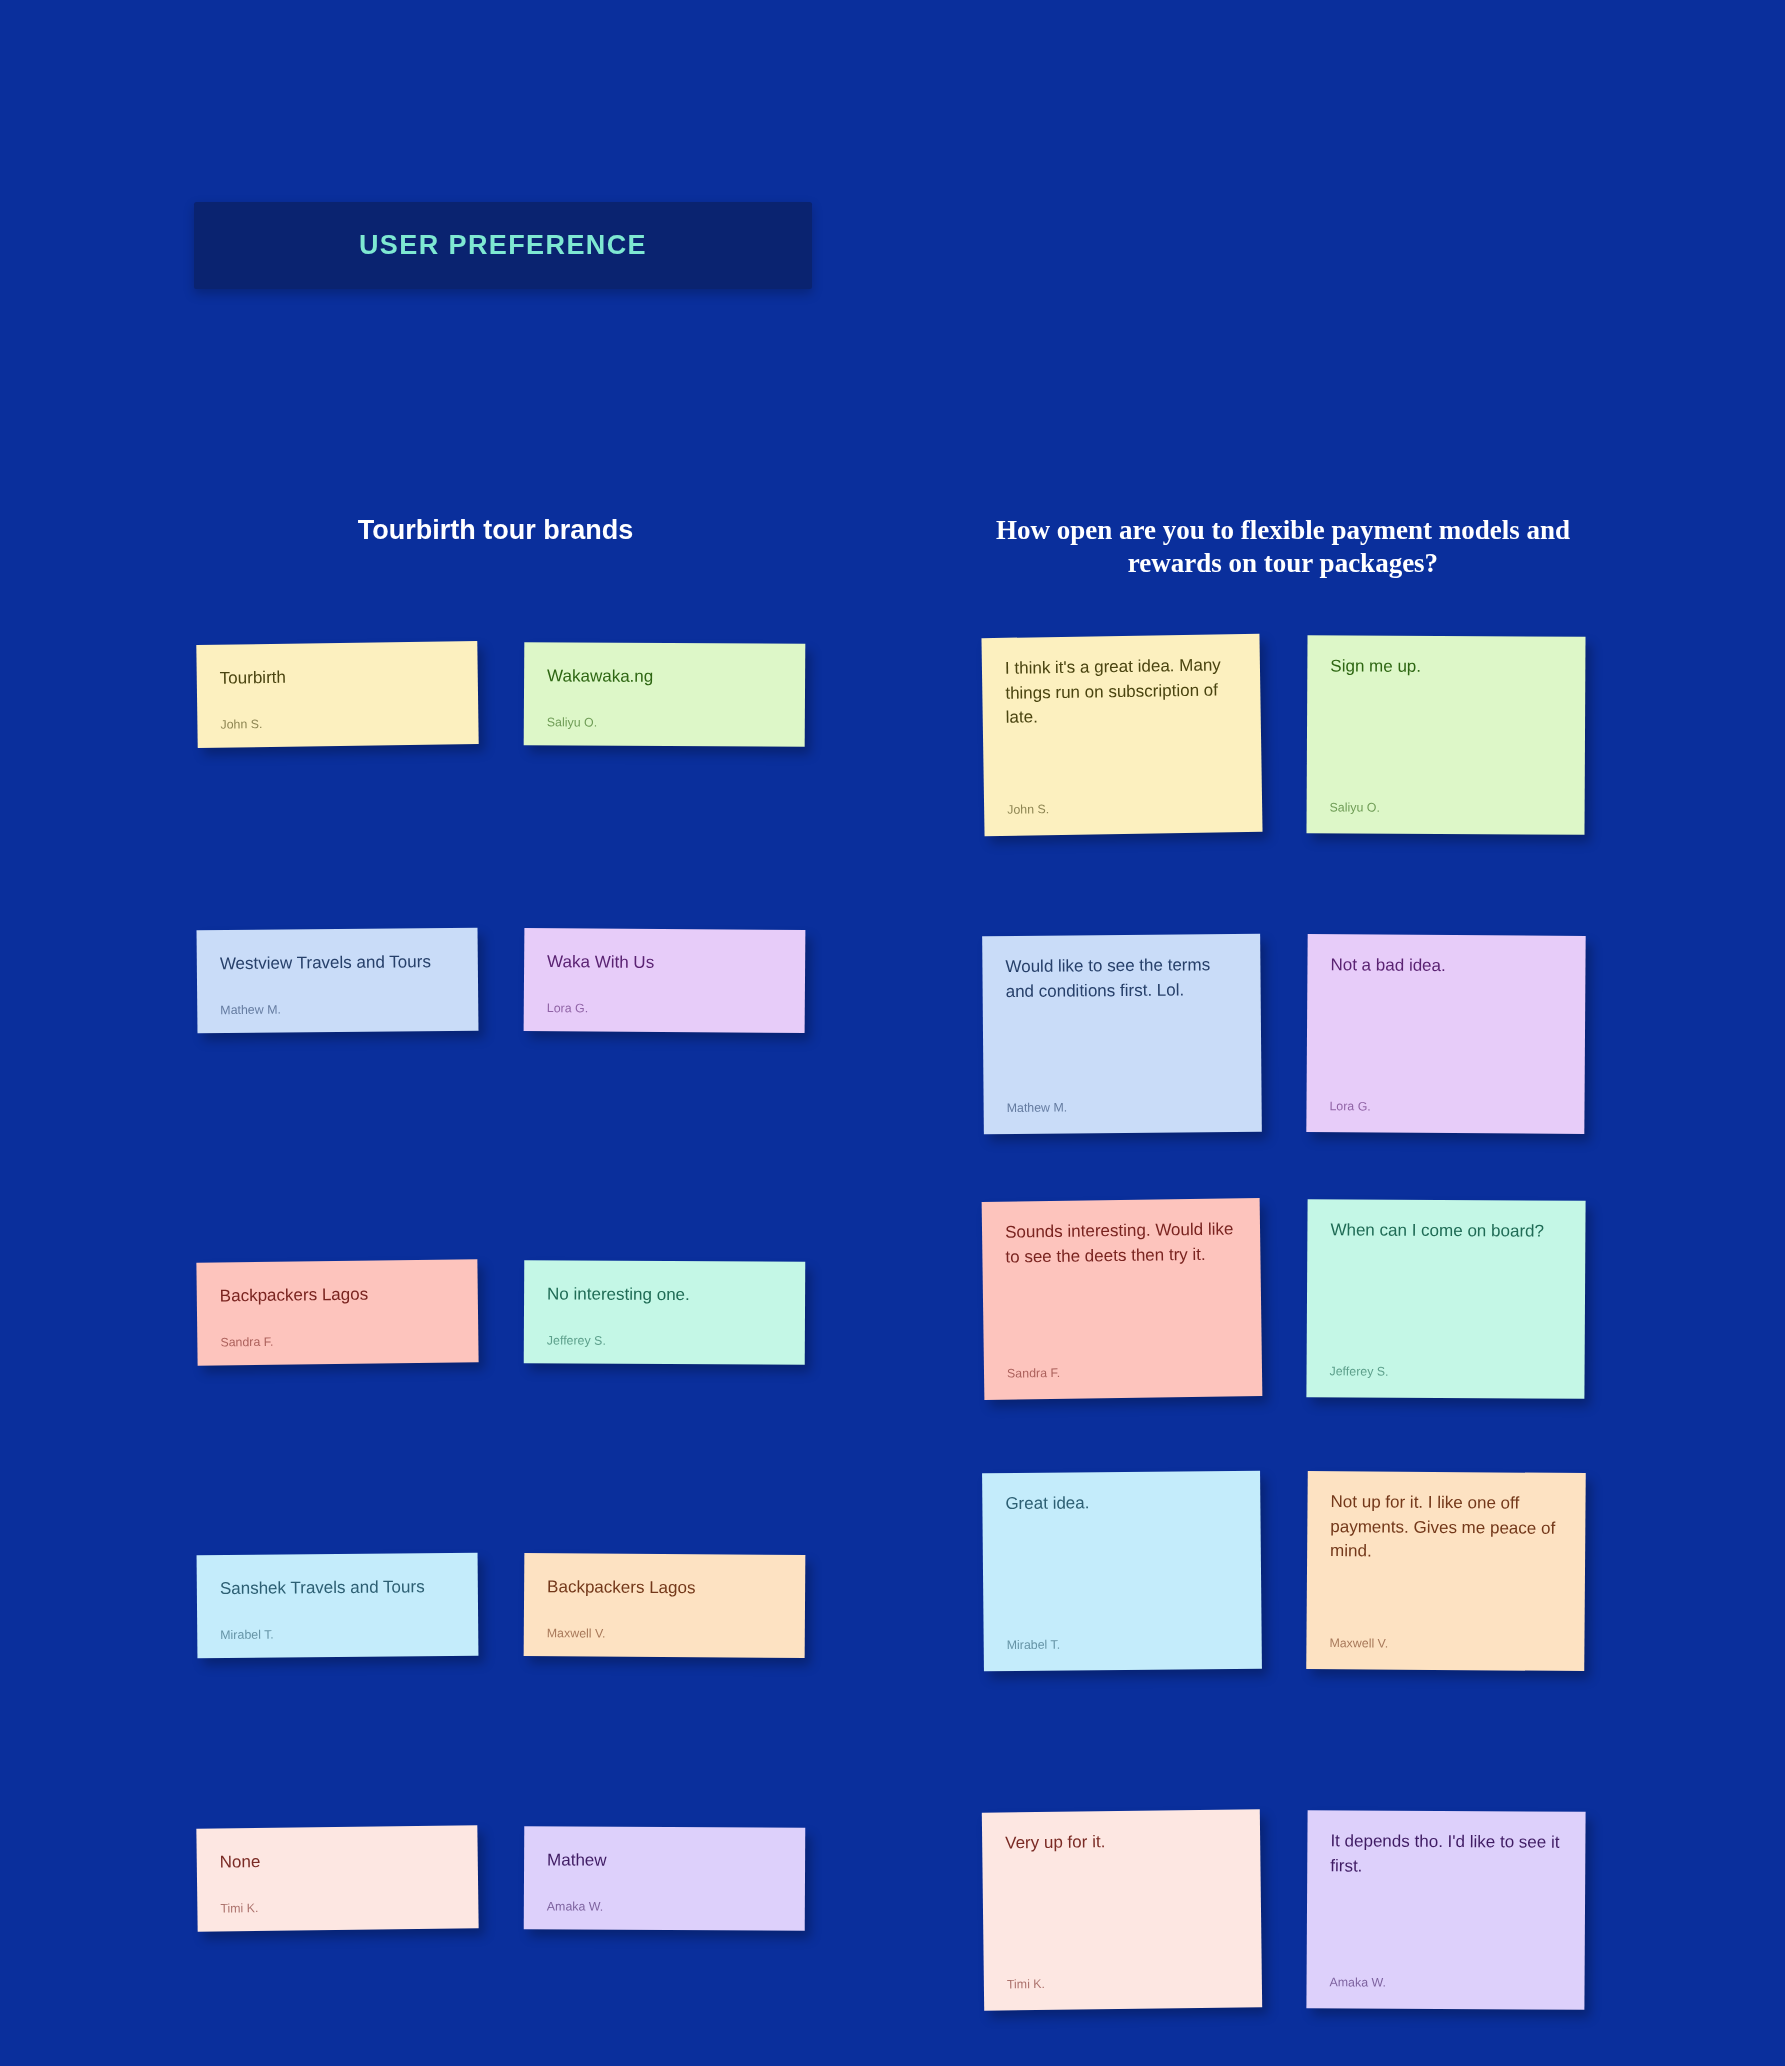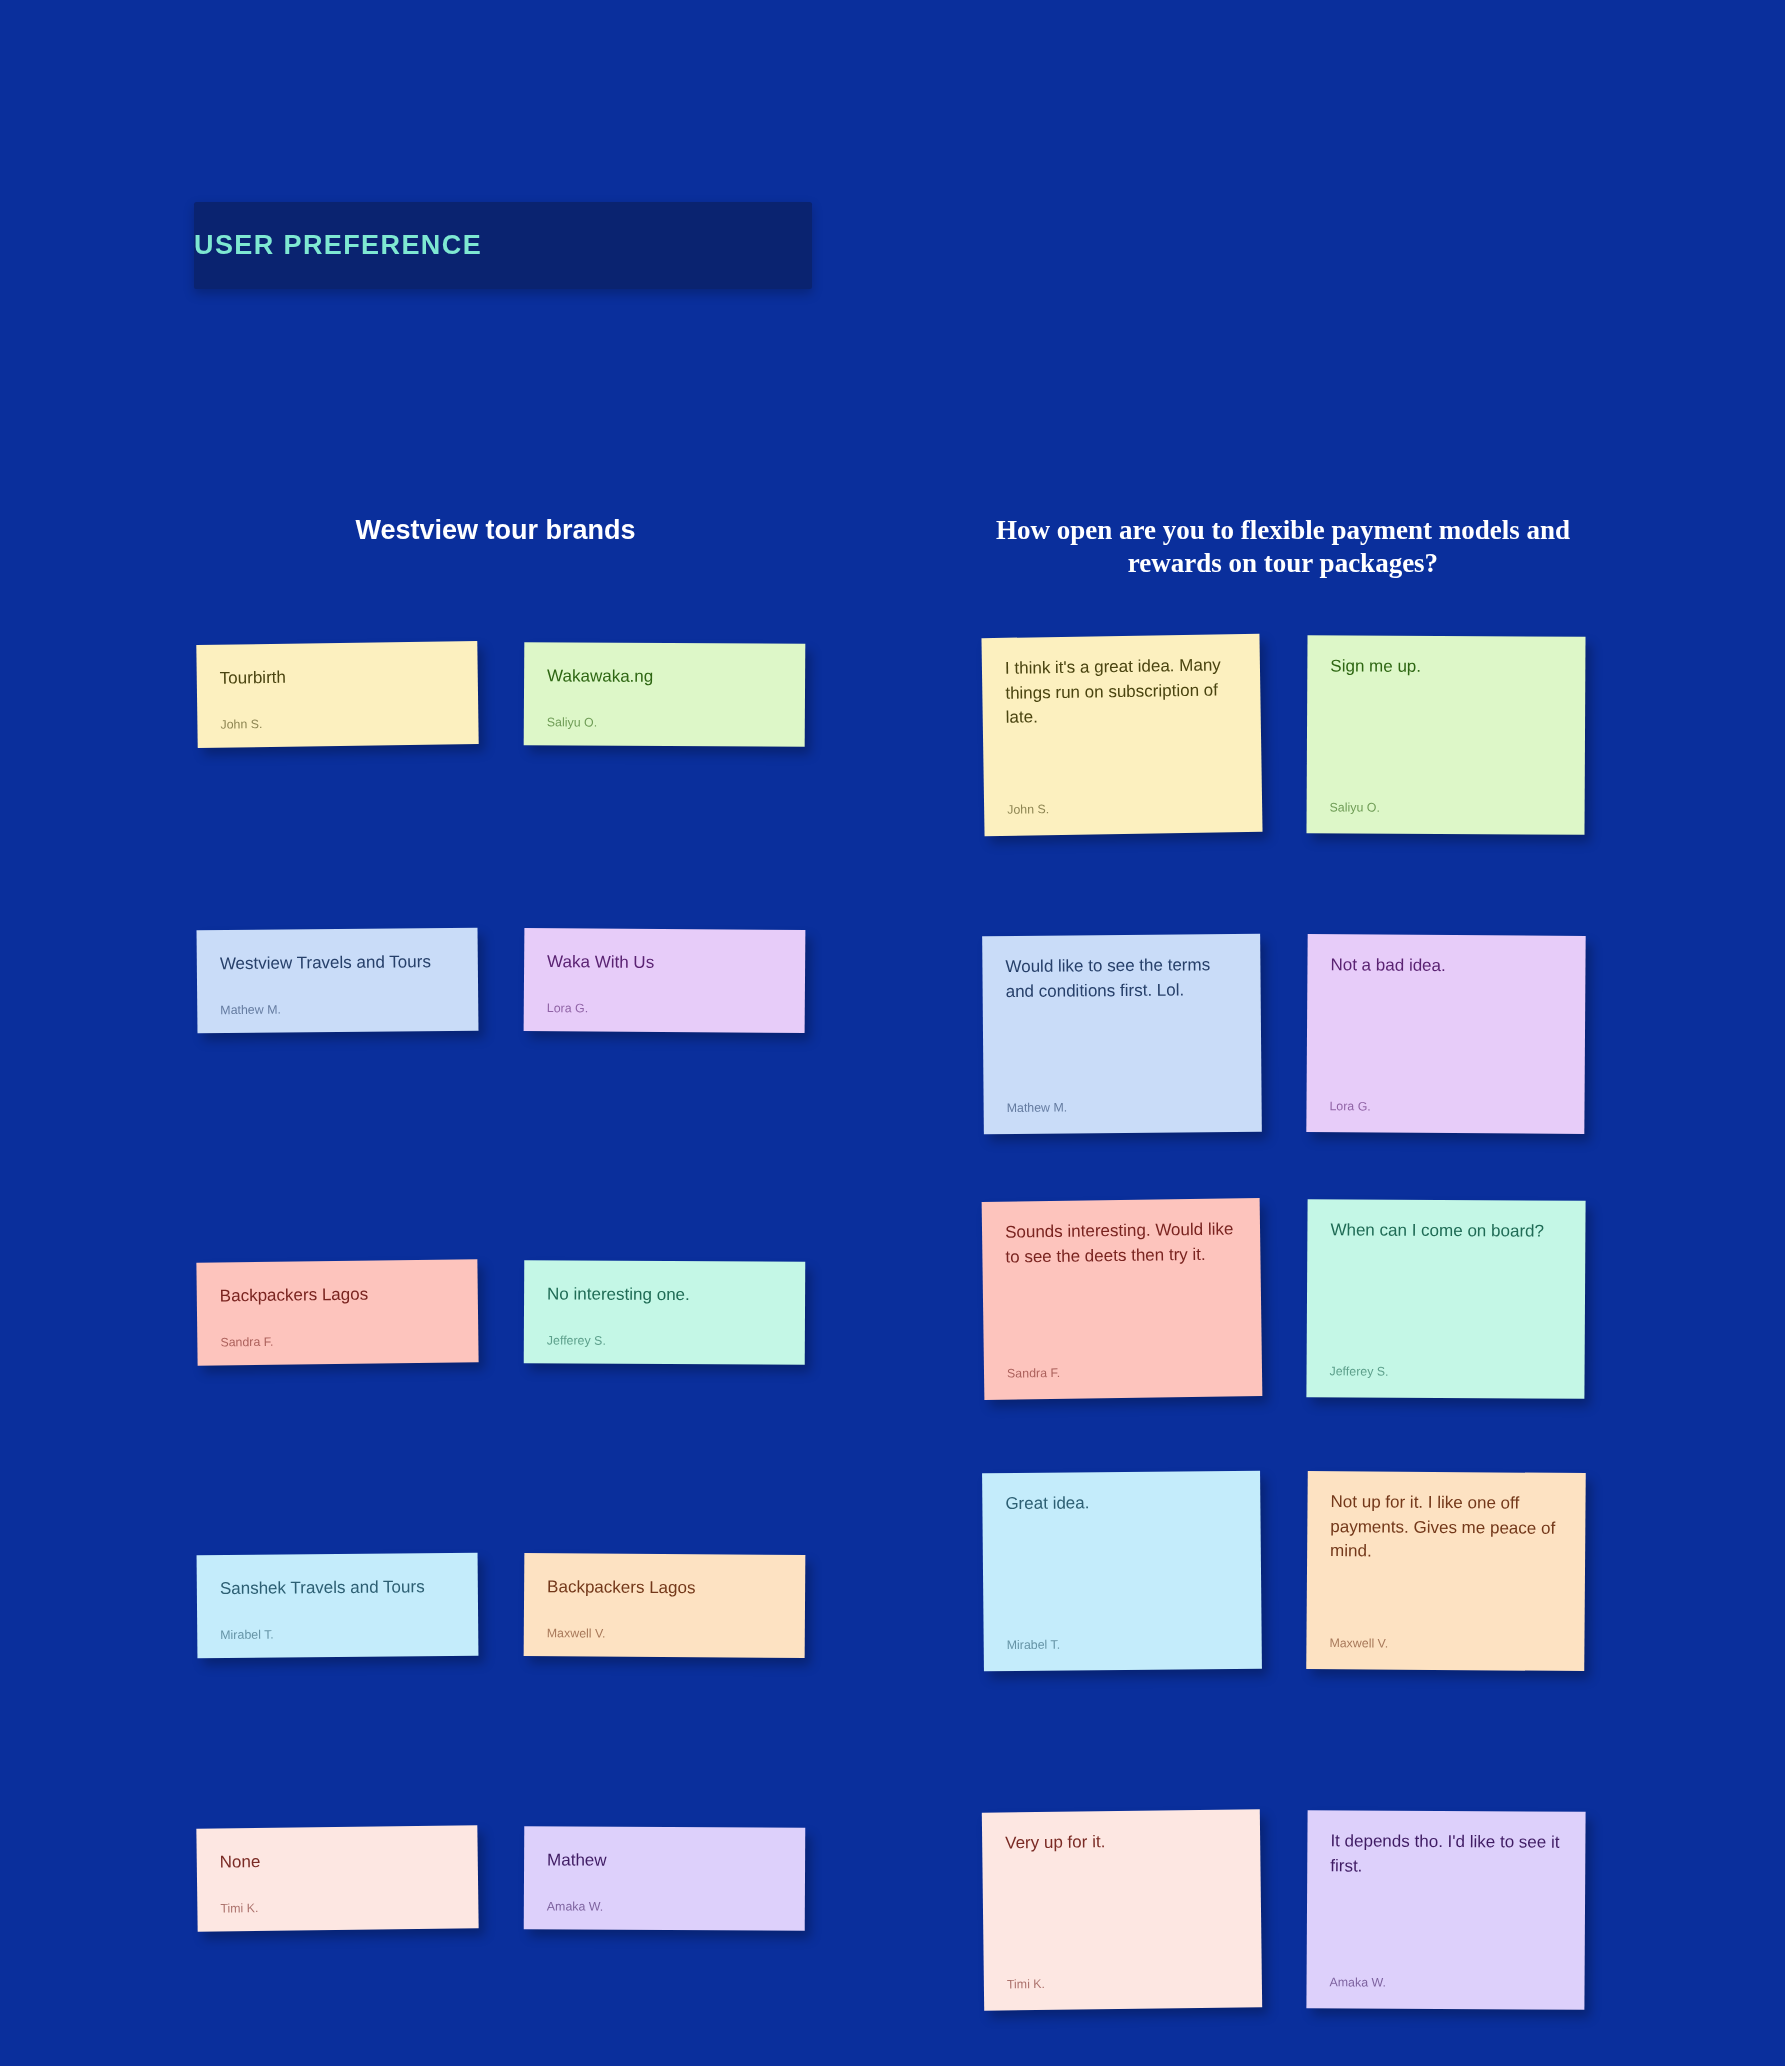--- a/index.html
+++ b/index.html
@@ -8,21 +8,21 @@
     background:#0a2f9c;
     font-family:"Liberation Sans", sans-serif;
     overflow:hidden;
   }
   .board { position:relative; width:1785px; height:2251px; }
 
   
   .hdr {
     position:absolute; height:87px;
     background:#0a2370; border-radius:2.5px;
-    display:flex; align-items:center; justify-content:flex-start;
+    display:flex; align-items:center; justify-content:center;
     box-shadow: 0 4.1px 10.7px rgba(0,0,0,0.22);
   }
   .hdr-text {
     color:#7ee8d2;
     font-size:27px;
     font-weight:600;
     letter-spacing:1.4px;
     text-transform:uppercase;
     white-space:nowrap;
   }
@@ -73,21 +73,21 @@
 </head>
 <body>
 
 <div class="board">
 
   <div class="hdr" id="hdr-left">
     <span class="hdr-text">USER PREFERENCE</span>
   </div>
 
 
-  <div class="col-title" id="title-left">Westview tour brands</div>
+  <div class="col-title" id="title-left">Tourbirth tour brands</div>
   <div class="col-title" id="title-right">How open are you to flexible payment models and rewards on tour packages?</div>
 
   <div id="notes-layer">
       <div class="note small col-a" style="left: 197px; top: 643px; background: rgb(252, 240, 191); transform: rotate(-0.8deg);">
         <div class="note-body" style="color: rgb(74, 68, 16);">Tourbirth</div>
         <div class="note-author" style="color: rgb(74, 68, 16);">John S.</div>
       </div>
       <div class="note small col-a" style="left: 524px; top: 643px; background: rgb(221, 247, 200); transform: rotate(0.35deg);">
         <div class="note-body" style="color: rgb(45, 102, 18);">Wakawaka.ng</div>
         <div class="note-author" style="color: rgb(45, 102, 18);">Saliyu O.</div>

